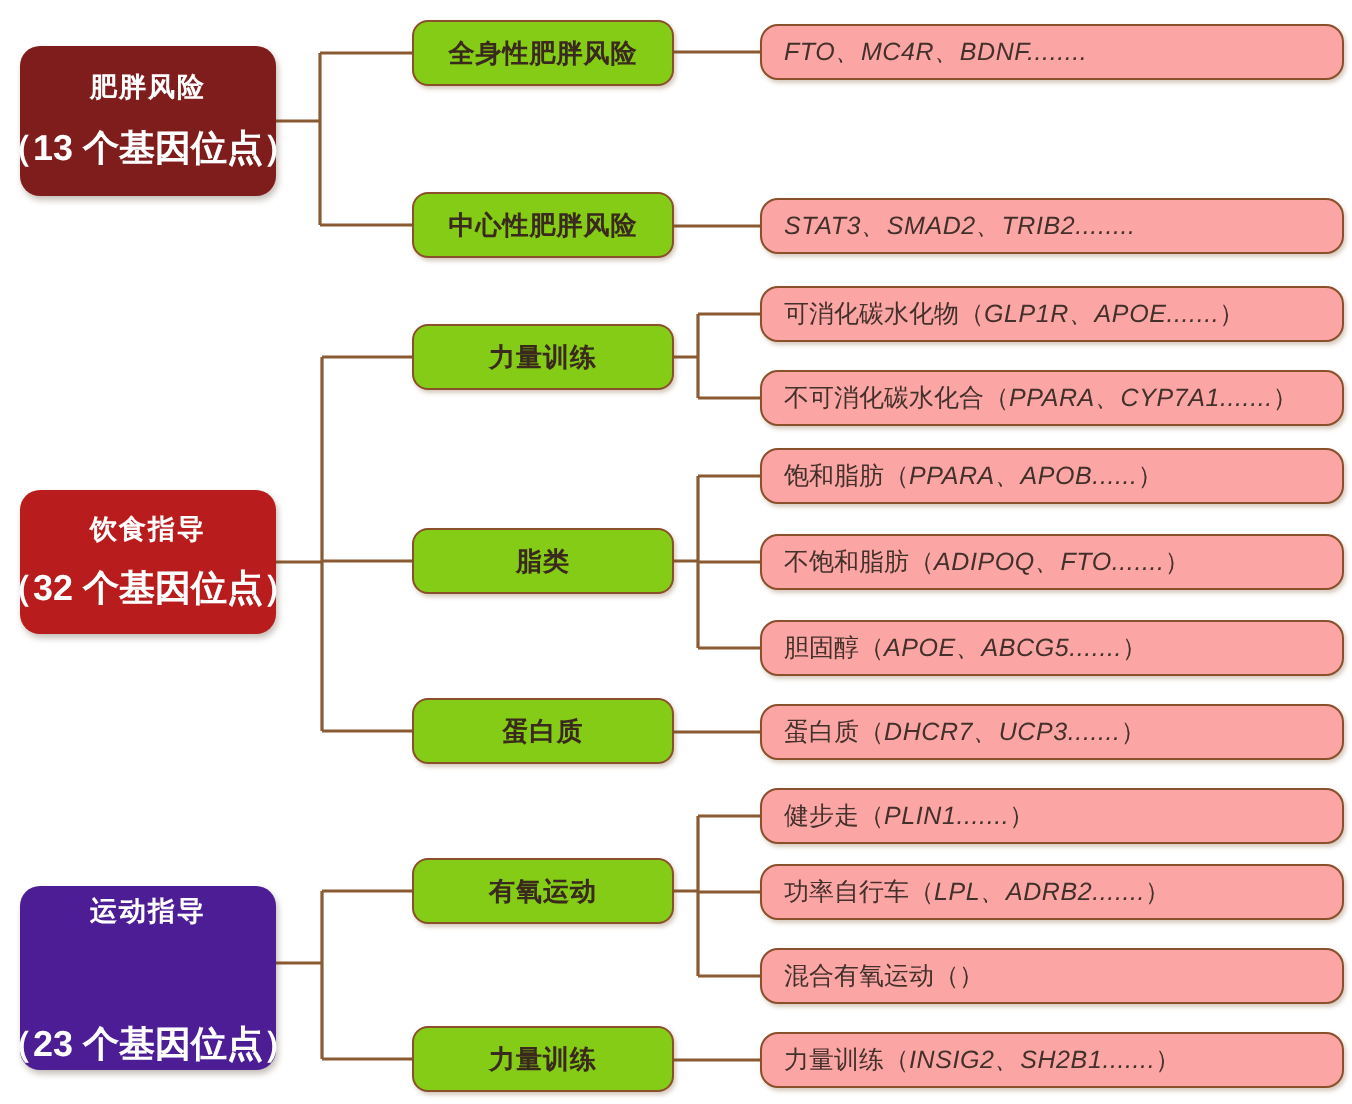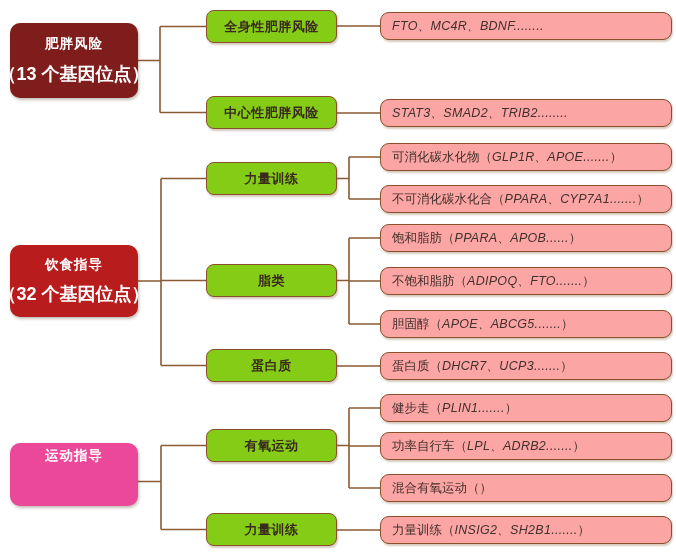--- a/index.html
+++ b/index.html
@@ -88,21 +88,21 @@
     </svg>
 
   <div class="gbox" id="g0" style="top: 23px; height: 75px; background: #7f1d1d;">
     <div class="glabel">肥胖风险</div>
     <div class="gsub">（13 个基因位点）</div>
   </div>
   <div class="gbox" id="g1" style="top: 245px; height: 72px; background: #b91c1c;">
     <div class="glabel">饮食指导</div>
     <div class="gsub">（32 个基因位点）</div>
   </div>
-  <div class="gbox" id="g2" style="top: 443px; height: 63px; background: #ec4899; gap: 45px;">
+  <div class="gbox" id="g2" style="top: 443px; height: 92px; background: #4c1d95; gap: 45px;">
     <div class="glabel">运动指导</div>
     <div class="gsub">（23 个基因位点）</div>
   </div>
 
   <div class="cbox" id="c0" style="top:10px">全身性肥胖风险</div>
   <div class="cbox" id="c1" style="top:96px">中心性肥胖风险</div>
   <div class="cbox" id="c2" style="top:162px">力量训练</div>
   <div class="cbox" id="c3" style="top:264px">脂类</div>
   <div class="cbox" id="c4" style="top:349px">蛋白质</div>
   <div class="cbox" id="c5" style="top:429px">有氧运动</div>

